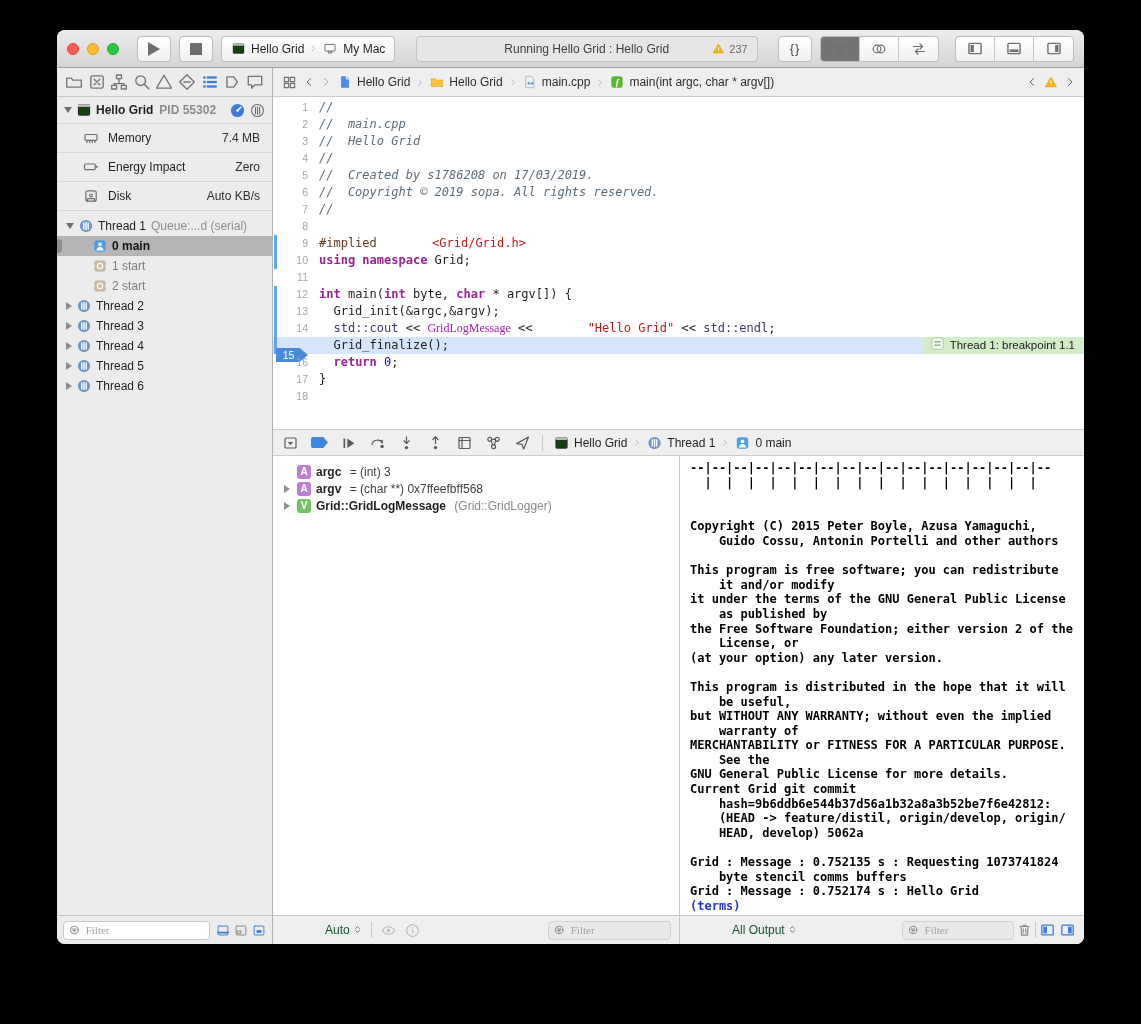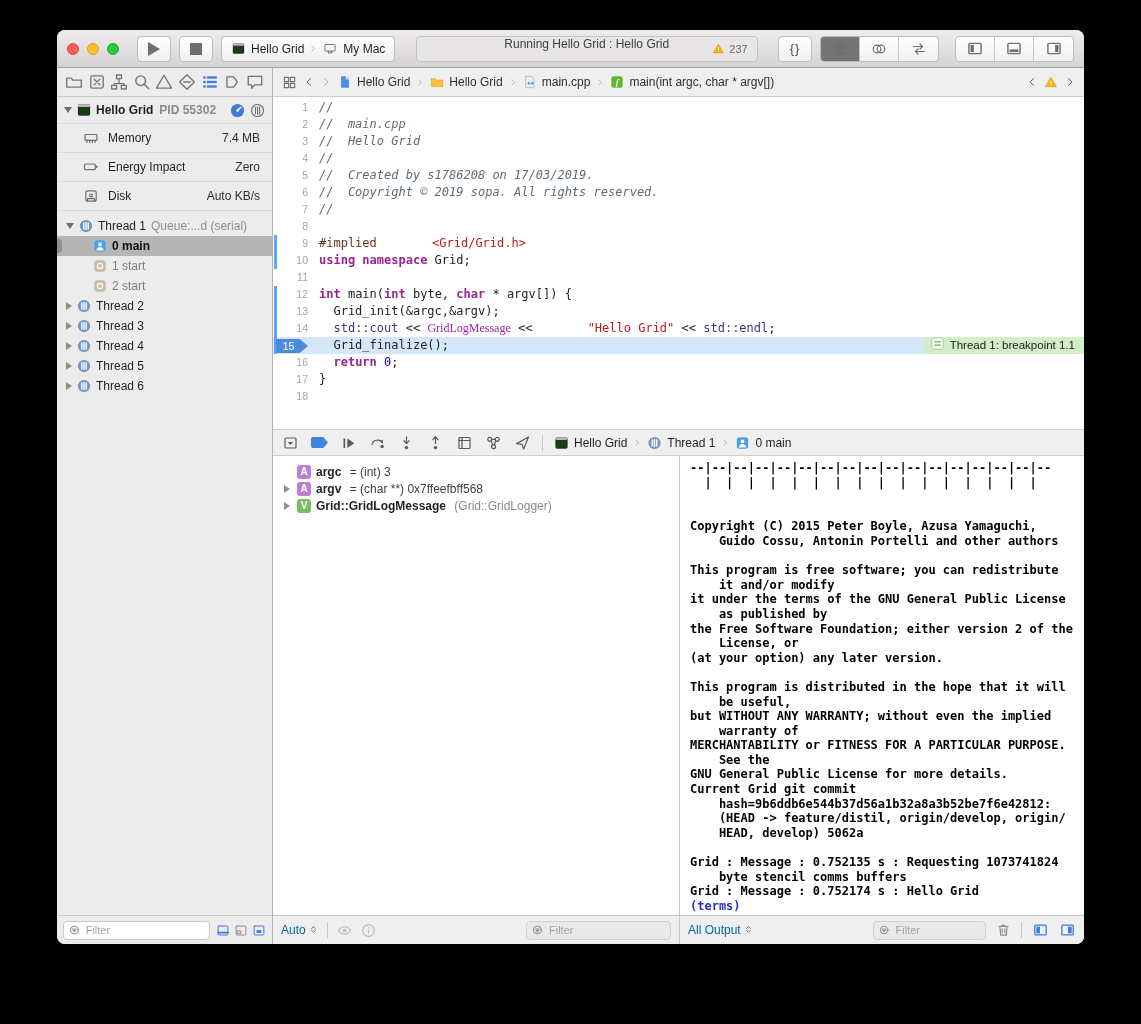--- a/index.html
+++ b/index.html
@@ -20,21 +20,21 @@
   .light.yellow{background:#FEBC2E;border:1px solid #DEA023;}
   .light.green{background:#28C840;border:1px solid #1DAD2B;}
   .tbtn{height:26px;min-width:34px;background:linear-gradient(#FFFFFF,#F1F0F1);border:1px solid #BDBDBD;
     border-radius:4px;display:flex;align-items:center;justify-content:center;gap:5px;padding:0 8px;
     color:#4A4A4A;font-size:12px;font-family:inherit;}
   .play-tri{width:0;height:0;border-left:12px solid #6E6E6E;border-top:7px solid transparent;border-bottom:7px solid transparent;}
   .stop-sq{width:12px;height:12px;background:#6E6E6E;}
   .scheme{padding:0 9px;color:#1f1f1f;}
   .sep-chev{width:8px;height:11px;color:#B3B3B3;}
   .status{width:342px;height:26px;background:#E7E5E6;border:1px solid #C4C2C3;border-radius:4px;position:relative;
-    display:flex;justify-content:center;color:#3E3E3E;}
+    display:flex;align-items:center;justify-content:center;color:#3E3E3E;}
   .warnbadge{position:absolute;right:9px;top:0;bottom:0;display:flex;align-items:center;gap:4px;color:#6A6A6A;font-size:11px;}
   .segmented{display:flex;border:1px solid #BDBDBD;border-radius:4px;overflow:hidden;background:linear-gradient(#FFFFFF,#F1F0F1);height:26px;}
   .seg{width:39px;display:flex;align-items:center;justify-content:center;border-right:1px solid #C6C6C6;color:#5E5E5E;}
   .seg:last-child{border-right:none;}
   .seg.on{background:#747474;color:#FFFFFF;}
   .seg.blue{color:#3D7EDB;}
   .braces{font-size:13px;color:#4A4A4A;letter-spacing:1px;}
 
   
   .main{flex:1;display:flex;min-height:0;}
@@ -56,42 +56,42 @@
   .threads{padding-top:5px;}
   .thread-row{height:20px;display:flex;align-items:center;padding-left:9px;gap:5px;position:relative;}
   .thread-row .sub{color:#8E8E8E;}
   .frame-row{height:20px;display:flex;align-items:center;padding-left:36px;gap:5px;position:relative;}
   .frame-row.sel{background:#B5B5B5;}
   .frame-row.sel .flabel{font-weight:bold;color:#111;}
   .frame-row .flabel{color:#7E7E7E;}
   .selmark{position:absolute;left:0;top:3px;width:5px;height:14px;background:#8F8F8F;border-radius:0 4px 4px 0;}
   .sidebar-bottom{margin-top:auto;height:29px;flex:0 0 29px;border-top:1px solid #C6C6C6;display:flex;align-items:center;padding:0 6px;gap:6px;}
   .filterfield{flex:1;height:19px;background:#FFF;border:1px solid #C9C9C9;border-radius:4px;display:flex;align-items:center;padding:0 5px;gap:4px;}
-  .filterfield input{border:none;outline:none;background:transparent;width:100%;font-size:11px;font-family:Liberation Sans, sans-serif;color:#333;}
+  .filterfield input{border:none;outline:none;background:transparent;width:100%;font-size:11px;font-family:Liberation Serif, serif;color:#333;}
   .filterfield input::placeholder{color:#A3A3A3;}
   .filterfield.gray{background:#E9E9E9;border-color:#D2D2D2;}
   .mini-icons{display:flex;gap:4px;align-items:center;}
   .mini{width:14px;height:13px;color:#8A8A8A;}
   .mini.on{color:#3D7EDB;}
 
   
   .rightcol{flex:1;display:flex;flex-direction:column;min-width:0;background:#FFF;}
   .jumpbar{height:29px;flex:0 0 29px;background:#EFEFEF;border-bottom:1px solid #CDCDCD;display:flex;align-items:center;padding:0 9px;gap:7px;color:#2E2E2E;}
   .jchev{width:10px;height:12px;color:#5E5E5E;}
   .jchev.dim{color:#ABABAB;}
   .crumb{display:flex;align-items:center;gap:5px;}
   .crumbs{display:flex;align-items:center;gap:6px;min-width:0;white-space:nowrap;}
 
   .editor{flex:0 0 332px;background:#FFF;overflow:hidden;font-family:"DejaVu Sans Mono","Liberation Mono",monospace;font-size:12px;padding-top:2px;position:relative;}
   .cl{display:flex;height:17px;line-height:17px;position:relative;white-space:pre;}
   .cl.cur{background:#D5E6FA;}
   .gut{flex:0 0 46px;text-align:right;padding-right:11px;color:#A6A6A6;font-size:10.5px;font-family:"Liberation Sans",sans-serif;line-height:17px;}
   .chbar{position:absolute;left:1px;top:0;bottom:0;width:3px;background:#5BA7F7;}
   .ctext{flex:1;min-width:0;}
-  .lnbadge{display:inline-block;width:32px;height:14px;margin-top:2px;background:#4B8BDC;color:#FFF;font-size:10.5px;line-height:14px;text-align:center;
+  .lnbadge{display:inline-block;width:32px;height:14px;margin-top:11px;background:#4B8BDC;color:#FFF;font-size:10.5px;line-height:14px;text-align:center;
     clip-path:polygon(0 0,74% 0,100% 50%,74% 100%,0 100%);padding-right:7px;}
   .annot{flex:0 0 auto;display:flex;align-items:center;gap:6px;background:#D4EDC9;padding:0 9px 0 7px;
     font-family:"Liberation Sans",sans-serif;font-size:11.5px;color:#1c1c1c;}
   .t-com{color:#5D6C79;font-style:italic;}
   .t-pre{color:#643820;}
   .t-str{color:#C41A16;margin-left:48px;}
   .t-kw{color:#9B2393;font-weight:bold;}
   .t-num{color:#1C00CF;}
   .t-std{color:#3A3A7E;}
   .t-typ{color:#a21caf;font-family:Liberation Serif, serif;}
@@ -113,22 +113,22 @@
   .vname{font-weight:bold;}
   .vdet{color:#3E3E3E;white-space:pre;}
   .vdet.gray{color:#8A8A8A;}
 
   .console{flex:1;min-width:0;background:#FFF;padding:5px 10px;overflow:hidden;}
   .console pre{margin:0;font-family:"DejaVu Sans Mono","Liberation Mono",monospace;font-size:12px;line-height:14.6px;font-weight:bold;color:#000;white-space:pre;}
   .console .prompt{color:#2433CA;}
 
   .bottombar{height:29px;flex:0 0 29px;border-top:1px solid #C6C6C6;background:#EFEFEF;display:flex;align-items:stretch;}
   .bb-vars{width:407px;flex:0 0 407px;border-right:1px solid #C6C6C6;display:flex;align-items:center;padding:0 8px;gap:9px;}
-  .bb-console{flex:1;display:flex;align-items:center;padding:0 8px;gap:10px;}
-  .popup{display:flex;align-items:flex-start;gap:3px;color:#0369a1;}
+  .bb-console{flex:1;display:flex;align-items:center;padding:0 8px;gap:3px;}
+  .popup{display:flex;align-items:flex-start;gap:3px;color:#14532d;margin-left:44px;}
   .chud{width:9px;height:13px;color:#5E5E5E;}
   .dimbtn{width:15px;height:15px;color:#BABABA;}
   .bbfield{width:172px;height:19px;}
   .trash{width:15px;height:16px;color:#8A8A8A;}
   .pane{width:17px;height:14px;color:#3D7EDB;}
 </style>
 </head>
 <body>
 
 <div class="window">

